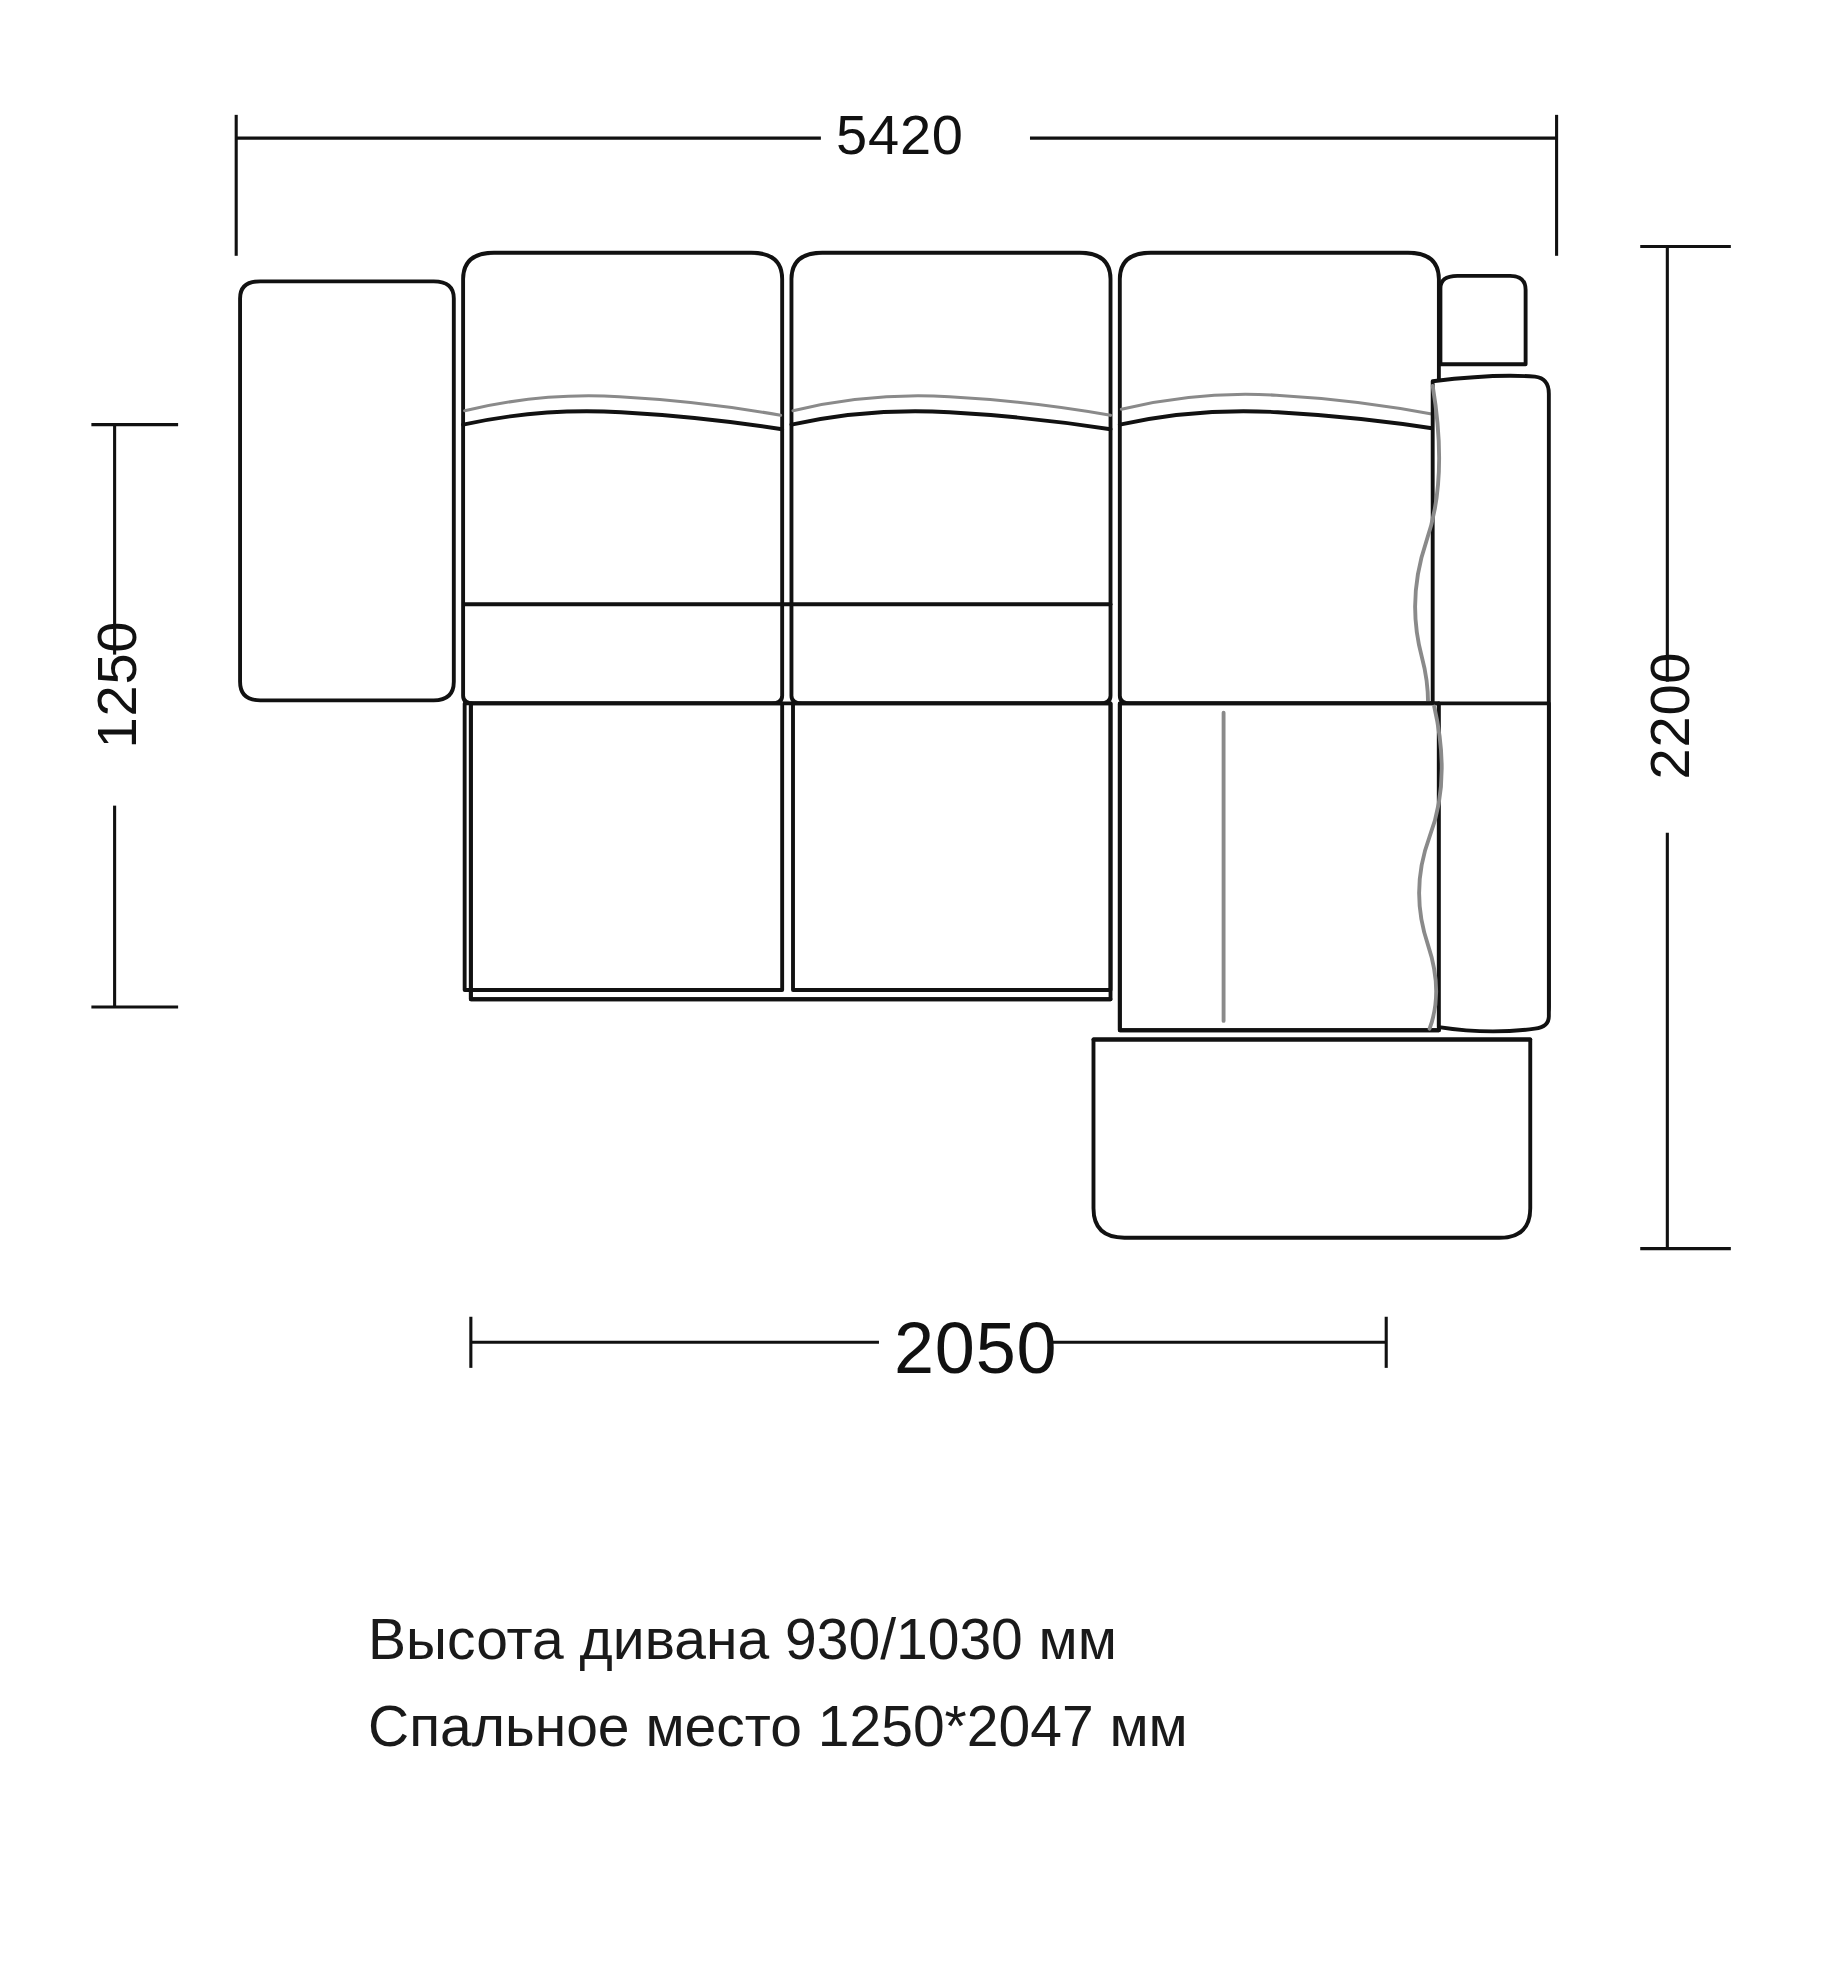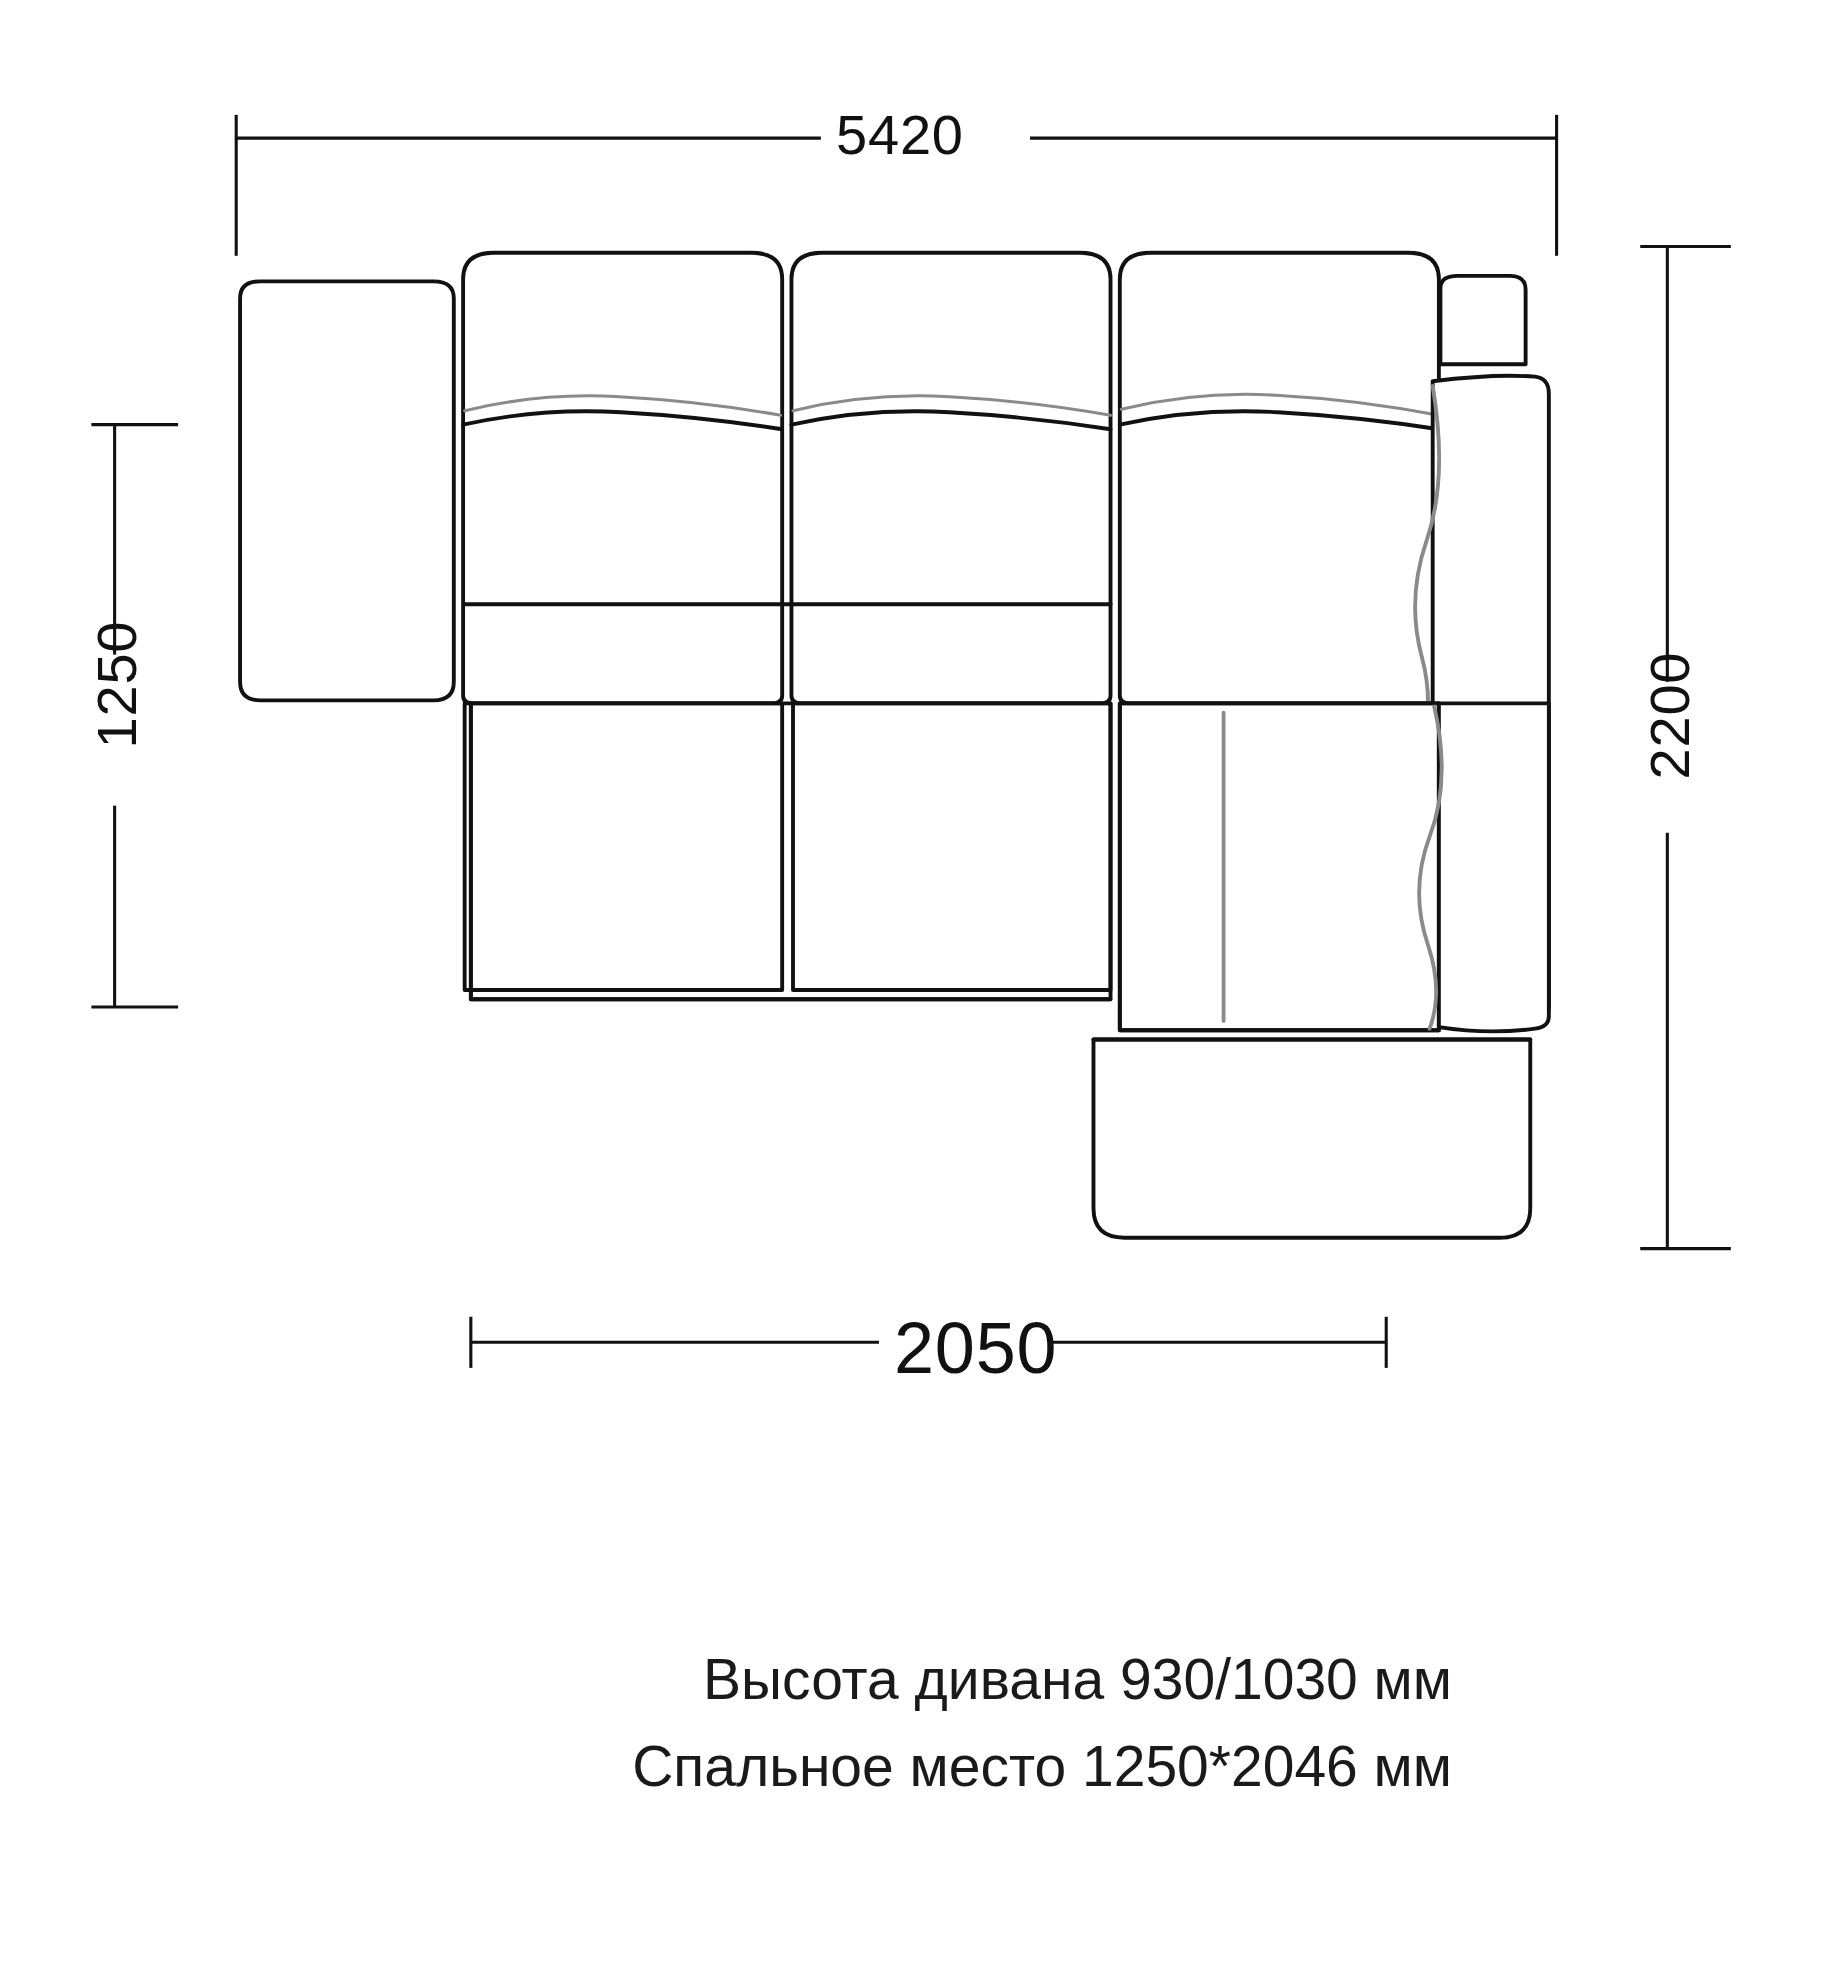--- a/index.html
+++ b/index.html
@@ -57,23 +57,22 @@
   #dim-right-label {
     left: 1634px;
     top: 712px;
     width: 70px;
     text-align: center;
     transform: rotate(-90deg);
   }
   #notes {
     position: absolute;
     left: 368px;
-    top: 1636px;
+    top: 1596px;
     width: 1084px;
-    text-align: right;
   }
   #notes .note-line {
     font-size: 57px;
     line-height: 87px;
     color: #1a1a1a;
     white-space: nowrap;
     font-weight: 400;
   }
 </style>
 </head>
@@ -175,15 +174,15 @@
 <div class="dim-label" id="dim-top-label">5420</div>
 
 <div class="dim-label" id="dim-bottom-label">2050</div>
 
 <div class="dim-label vert-label" id="dim-left-label">1250</div>
 
 <div class="dim-label vert-label" id="dim-right-label">2200</div>
 
 <div id="notes">
   <div class="note-line">Высота дивана 930/1030 мм</div>
-  <div class="note-line">Спальное место 1250*2046 мм</div>
+  <div class="note-line">Спальное место 1250*2047 мм</div>
 </div>
 
 
 </body></html>

